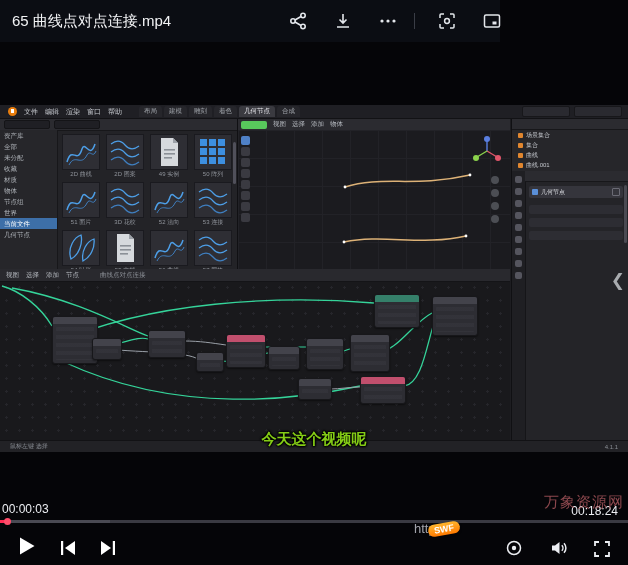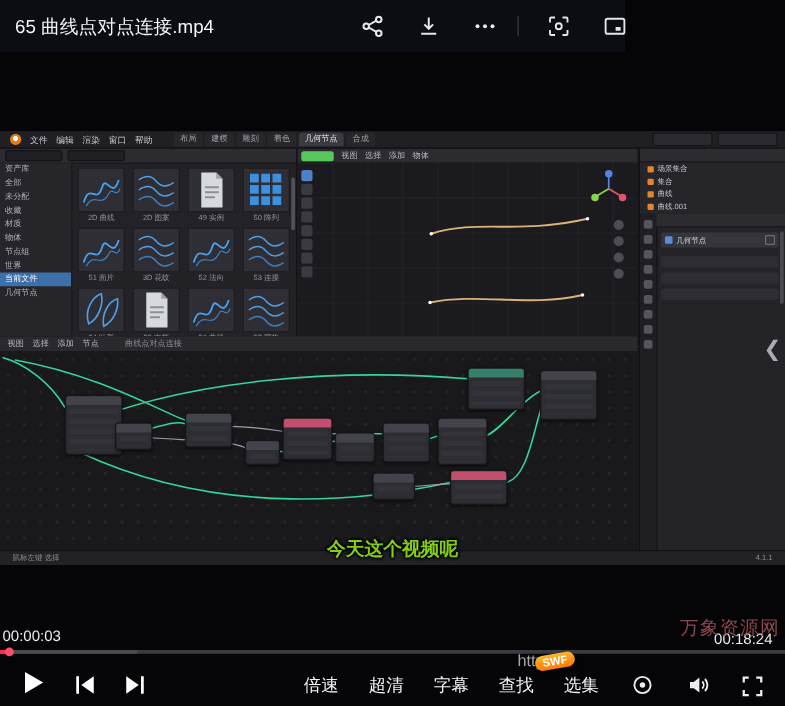--- a/index.html
+++ b/index.html
@@ -531,27 +531,20 @@
         <path d="M17 1L7 8l10 7z" fill="#fff"></path>
       </svg>
   </div>
   <div class="ctrl c-next">
     <svg width="20" height="16" viewBox="0 0 20 16">
         <path d="M3 1l10 7-10 7z" fill="#fff"></path>
         <rect x="14.8" y="1" width="2.2" height="14" fill="#fff"></rect>
       </svg>
   </div>
 
-  <div class="ctl-buttons">
-    <span>倍速</span>
-    <span>超清</span>
-    <span>字幕</span>
-    <span>查找</span>
-    <span>选集</span>
-  </div>
 
   <div class="ctrl c-rec">
     <svg width="18" height="18" viewBox="0 0 18 18" fill="none" stroke="#eceef2" stroke-width="1.5">
       <circle cx="9" cy="9" r="6.5"></circle>
         <circle cx="9" cy="9" r="2.2" fill="#eceef2" stroke="none"></circle>
     </svg>
   </div>
   <div class="ctrl c-vol">
     <svg width="20" height="18" viewBox="0 0 20 18">
       <path d="M3 6.5h3L10.5 3v12L6 11.5H3z" fill="#eceef2"></path>

